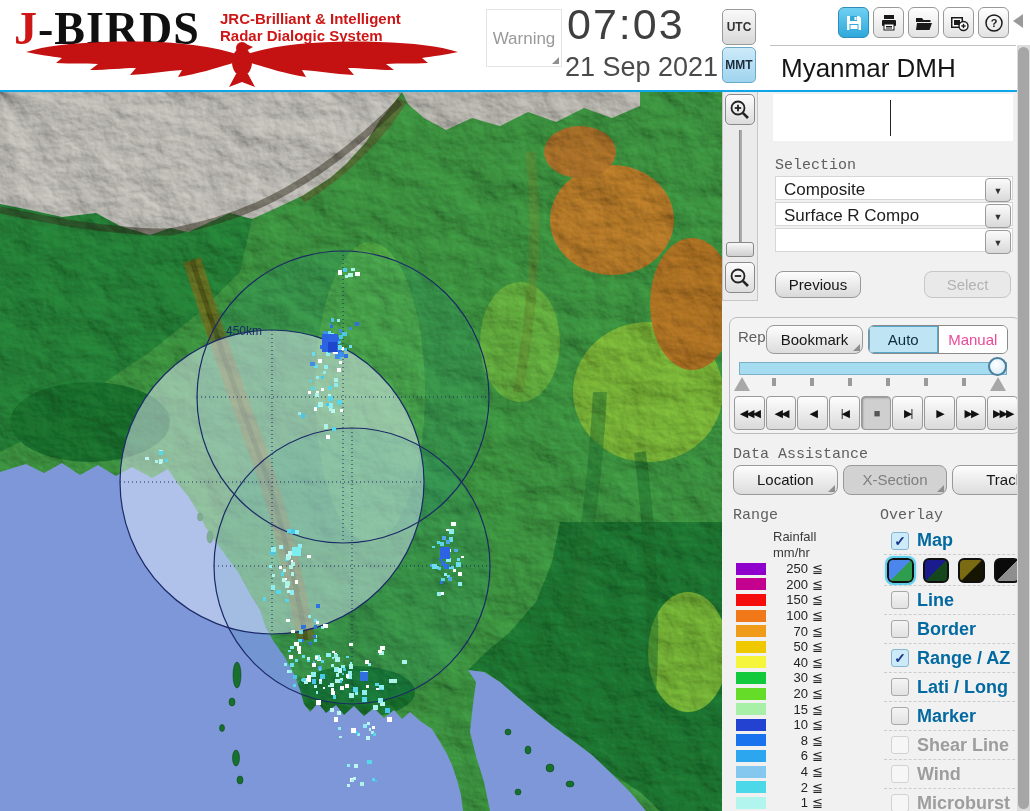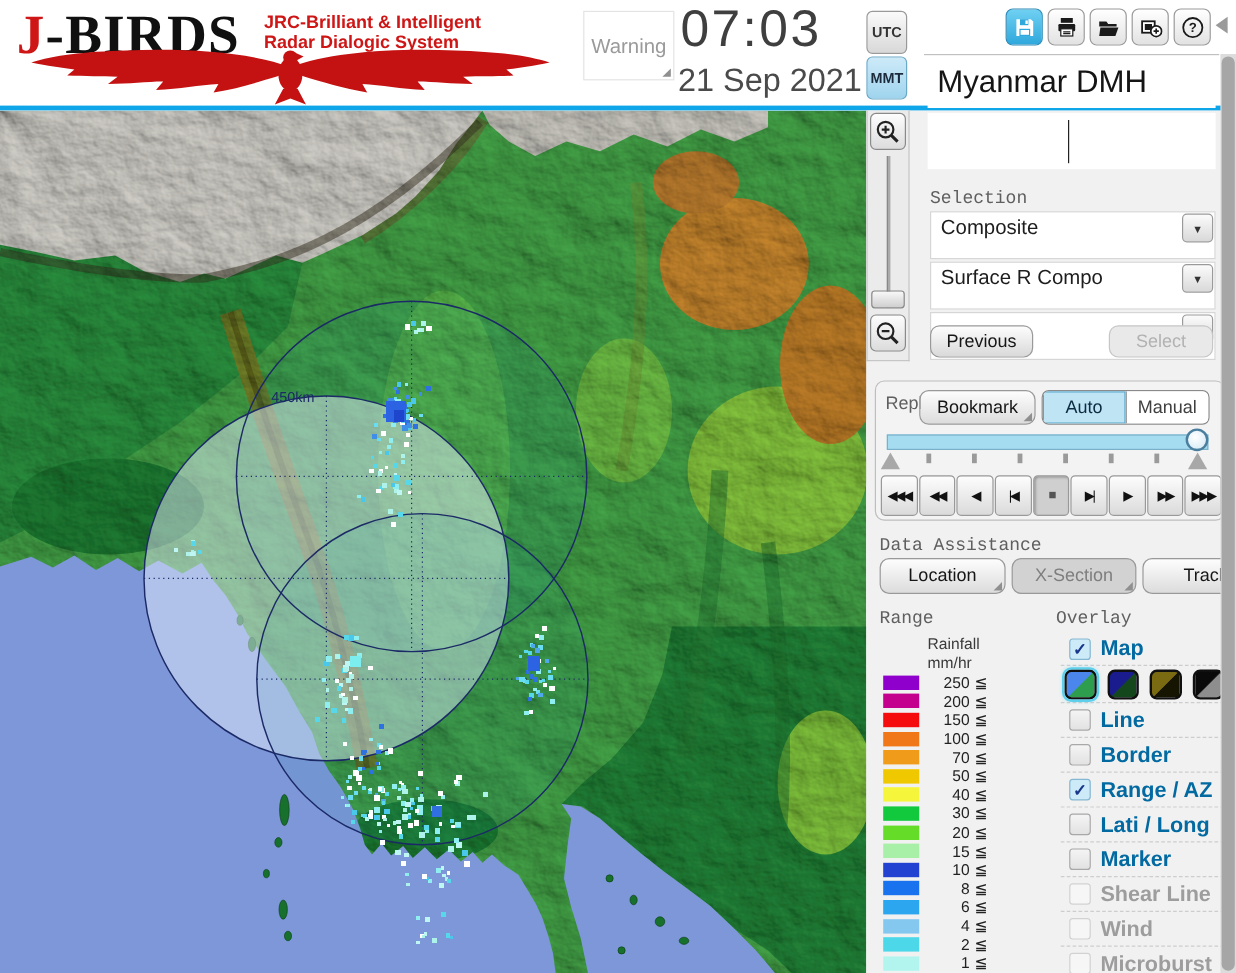--- a/index.html
+++ b/index.html
@@ -2,21 +2,21 @@
 <html><head>
 <meta charset="utf-8">
 <style>
   * { margin:0; padding:0; box-sizing:border-box; }
   html,body { width:1030px; height:811px; overflow:hidden; background:#fff;
               font-family:"Liberation Sans", sans-serif; }
   #app { position:relative; width:1030px; height:811px; background:#fff; }
 
   
   #header { position:absolute; left:0; top:0; width:1030px; height:92px; background:#fff;
-            border-bottom:4px solid #0ea5e9; z-index:5; }
+            border-bottom:2px solid #0ea5e9; z-index:5; }
   #logo-text { position:absolute; left:14px; top:2px; font-family:"Liberation Serif", serif;
                font-weight:bold; font-size:46px; letter-spacing:1px; }
   #logo-text .j { color:#cf1616; } #logo-text .rest { color:#101010; }
   #tagline { position:absolute; left:220px; top:10px; color:#cf1616; font-weight:bold;
              font-size:15px; line-height:17px; letter-spacing:0px; }
   #eagle { position:absolute; left:10px; top:34px; }
   #warning-box { position:absolute; left:486px; top:9px; width:76px; height:58px; background:#fff;
                  border:1px solid #e4e4e4; }
   #warning-box .lbl { position:absolute; left:0; right:0; top:19px; text-align:center;
                       color:#9a9a9a; font-size:17px; }
@@ -58,21 +58,21 @@
   #panel-bg { position:absolute; left:722px; top:92px; width:308px; height:719px; background:#f1f1f1; }
   #panel-sep { position:absolute; left:770px; top:45px; width:246px; height:1px; background:#c0c0c0; z-index:6; }
   #dmh-bar { position:absolute; left:773px; top:47px; width:240px; height:43px; background:#fff;
              z-index:6; font-size:26px; color:#151515; line-height:43px; padding-left:8px; }
   #blank-box { position:absolute; left:773px; top:94px; width:240px; height:47px; background:#fff; z-index:6; }
   #blank-box .divider { position:absolute; left:117px; top:6px; width:1px; height:36px; background:#222; }
 
   .section-label { position:absolute; color:#5f5f5f; font-size:15px; z-index:6;font-family:Liberation Mono, monospace; }
   #sel-label { left:775px; top:157px; }
   #dropdowns { position:absolute; left:775px; top:176px; width:238px; z-index:6; }
-  .dd-row { position:relative; height:40px; margin-bottom:2px; background:#fff;
+  .dd-row { position:relative; height:24px; margin-bottom:2px; background:#fff;
             border:1px solid #d6d6d6; }
   .dd-value { font-size:17px; color:#1d1d1d; line-height:26px; padding-left:8px; }
   .dd-btn { position:absolute; right:1px; top:1px; width:26px; height:24px; border:1px solid #9a9a9a;
             border-radius:4px; background:linear-gradient(#fbfbfb,#d9d9d9); text-align:center;
             font-size:9px; line-height:24px; color:#333; }
   .pushbtn { position:absolute; height:27px; border:1px solid #999; border-radius:8px;
              background:linear-gradient(#fdfdfd,#d9d9d9); font-size:15px; color:#161616;
              text-align:center; line-height:25px; z-index:6; }
   #btn-previous { left:775px; top:271px; width:86px; }
   #btn-select { left:924px; top:271px; width:87px; background:#e9e9e9; color:#b2b2b2;
@@ -81,21 +81,21 @@
   
   #replay-box { position:absolute; left:729px; top:317px; width:292px; height:117px;
                 border:1px solid #bdbdbd; border-radius:8px; background:#f3f3f3; z-index:6; }
   #replay-label { position:absolute; left:8px; top:10px; color:#5f5f5f; font-size:15px; }
   #btn-bookmark { position:absolute; left:36px; top:7px; width:97px; height:29px;
                   border:1px solid #999; border-radius:8px;
                   background:linear-gradient(#fdfdfd,#dcdcdc); font-size:15px; color:#161616;
                   text-align:center; line-height:27px; }
   #seg-auto-manual { position:absolute; left:138px; top:7px; width:140px; height:29px;
                      border:1px solid #8a8a8a; border-radius:6px; overflow:hidden; display:flex; }
-  .seg { flex:1; text-align:center; font-size:15px; line-height:27px; color:#404040; background:#fff; }
+  .seg { flex:1; text-align:center; font-size:15px; line-height:27px; color:#ec4899; background:#fff; }
   .seg.active { background:#bfe4f4; box-shadow:inset 0 0 0 1px #57a7cc; color:#0e2c40; }
   .seg + .seg { border-left:1px solid #8a8a8a; }
   #replay-track { position:absolute; left:9px; top:44px; width:268px; height:13px;
                   background:#a5dcf0; border:1px solid #7ab0c8; }
   #replay-handle { position:absolute; left:258px; top:39px; width:19px; height:19px;
                    border:2px solid #4a7e9e; border-radius:50%;
                    background:radial-gradient(circle at 40% 35%, #ffffff, #cfe8f4); }
   .end-tri { position:absolute; top:59px; width:0; height:0; border-left:8px solid transparent;
              border-right:8px solid transparent; border-bottom:14px solid #a8a8a8; }
   .tick { position:absolute; top:60px; width:4px; height:8px; background:#9a9a9a; }

